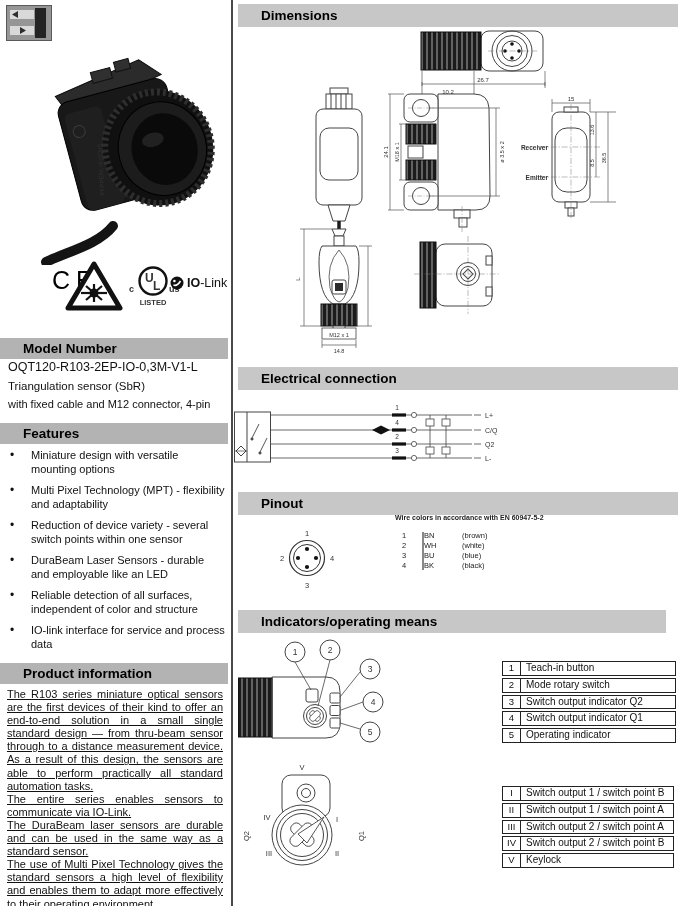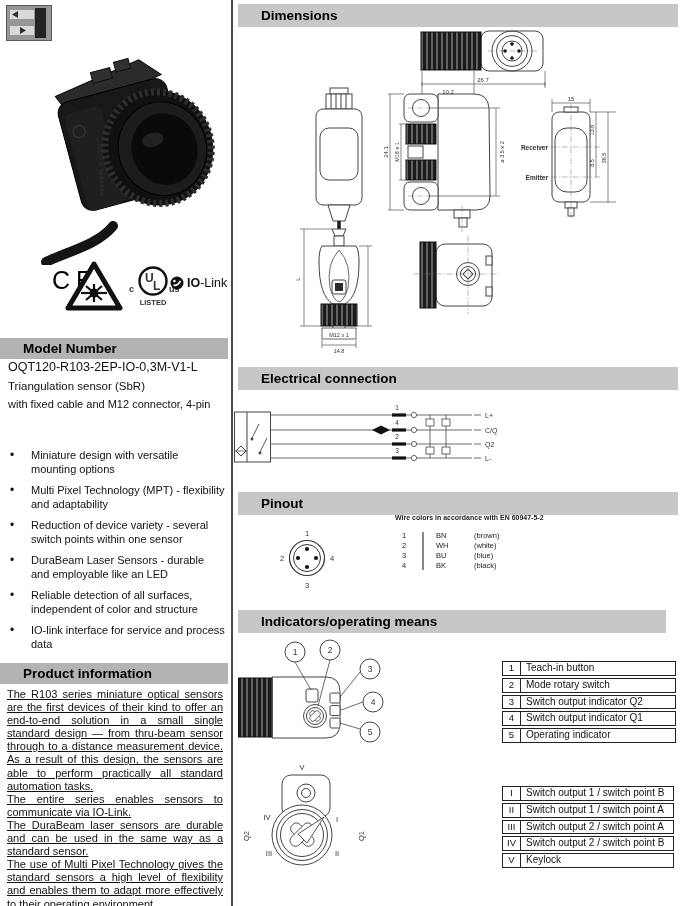--- a/index.html
+++ b/index.html
@@ -26,21 +26,21 @@
   .tbl .row { display:flex; border:1px solid #222; background:#fff; }
   .tbl .k { width:17px; flex:none; border-right:1px solid #222; text-align:center;
             font-size:9.5px; line-height:12.8px; }
   .tbl .v { font-size:10px; line-height:12.8px; padding-left:5px; white-space:nowrap; }
   .divider { position:absolute; left:231px; top:0; width:2px; height:906px; background:#4a4a4a; }
   svg text { font-family:"Liberation Sans", sans-serif; fill:#333; }
   .pin-note { position:absolute; font-size:7px; font-weight:bold; color:#222; white-space:nowrap; }
   .pin-rows { position:absolute; font-size:7.5px; color:#222; }
   .pin-row { display:flex; height:10px; line-height:10px; }
   .pin-row .pn { width:22px; }
-  .pin-row .pc { width:38px; padding-left:12px; }
+  .pin-row .pc { width:38px; }
   .pin-row .pcol { }
   .pin-vline { position:absolute; width:1.5px; background:#888; }
   .ce-mark { font-size:25px; letter-spacing:6px; color:#000000;margin-left:36px; }
   .iolink { display:flex; align-items:center; gap:3px; }
   .iolink .txt { font-size:12.5px; color:#111; }
   .iolink .txt b { font-weight:bold; }
 </style>
 </head>
 <body>
 
@@ -109,20 +109,21 @@
       <circle cx="4.4" cy="5" r="1.3" fill="#fff"></circle>
     </svg>
     <span class="txt"><b>IO</b><span>-Link</span></span>
   </div>
 
   <div class="hdr" style="left:0;top:338px;width:228px">Model Number</div>
   <div class="abs model-number" style="left:8px;top:360px">OQT120-R103-2EP-IO-0,3M-V1-L</div>
   <div class="abs model-type" style="left:8px;top:380px">Triangulation sensor (SbR)</div>
   <div class="abs model-variant" style="left:8px;top:398px">with fixed cable and M12 connector, 4-pin</div>
 
+  <div class="hdr" style="left:0;top:423px;width:228px">Features</div>
   <div class="abs feat-list" style="left:6px;top:449px">
     <div class="feat">
       <span class="dot">•</span>
       <span>Miniature design with versatile mounting options</span>
       </div>
     <div class="feat">
       <span class="dot">•</span>
       <span>Multi Pixel Technology (MPT) - flexibility and adaptability</span>
       </div>
     <div class="feat">

